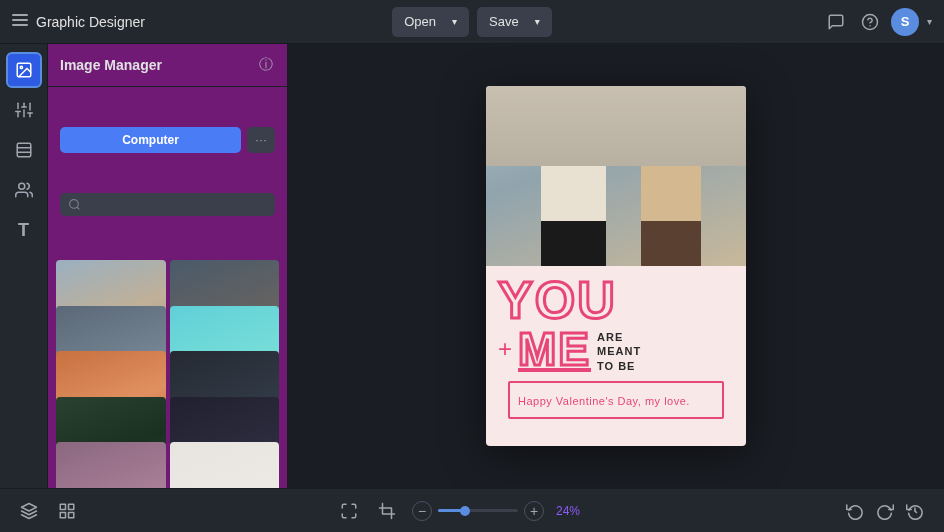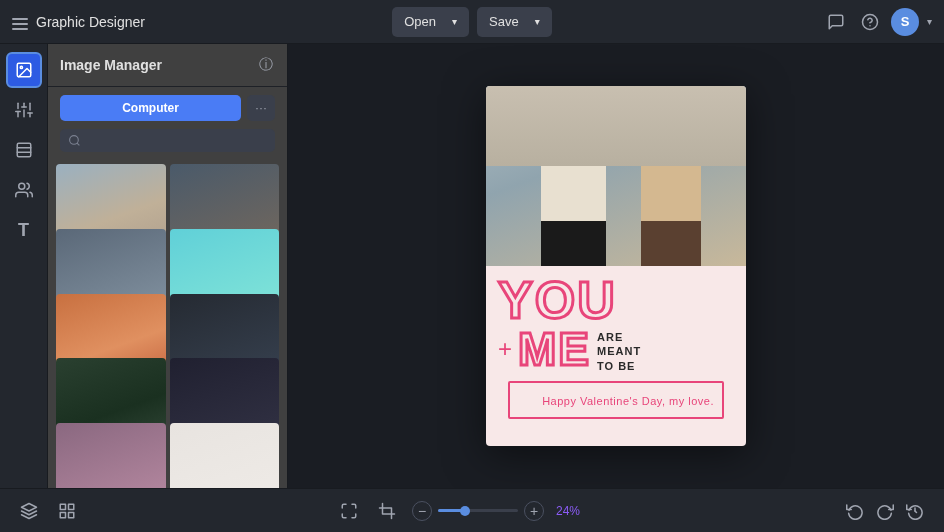--- a/index.html
+++ b/index.html
@@ -9,21 +9,21 @@
     .topbar {
       height: 44px;
       background: #23272e;
       display: flex;
       align-items: center;
       padding: 0 12px;
       gap: 8px;
       border-bottom: 1px solid #181b20;
       flex-shrink: 0;
     }
-    .topbar-left { display: flex; align-items: flex-end; gap: 8px; flex: 1; }
+    .topbar-left { display: flex; align-items: flex-start; gap: 8px; flex: 1; }
     .topbar-title { color: #e0e0e0; font-size: 14px; font-weight: 500; }
     .topbar-center { display: flex; align-items: center; gap: 8px; }
     .topbar-right { display: flex; align-items: center; gap: 8px; flex: 1; justify-content: flex-end; }
 
     .btn-topbar {
       display: flex; align-items: center; gap: 16px;
       background: #3a3f4b; color: #e0e0e0; border: none;
       border-radius: 5px; padding: 5px 12px; font-size: 13px; cursor: pointer;
       height: 30px;
     }
@@ -50,26 +50,27 @@
     .rail-icon {
       width: 36px; height: 36px;
       display: flex; align-items: center; justify-content: center;
       border-radius: 6px; cursor: pointer; color: #a0a5b0; font-size: 16px;
     }
     .rail-icon.active { background: #2d5be3; color: white; border: 2px solid #5a8de0; }
 
     
     .panel {
       width: 240px;
-      background: #404040;
+      background: #701a75;
       display: flex;
       flex-direction: column;
       border-right: 1px solid #181b20;
       flex-shrink: 0;
       overflow: hidden;
+      gap: 32px;
     }
     .panel-header {
       display: flex; align-items: center; justify-content: space-between;
       padding: 10px 12px; border-bottom: 1px solid #1e2127;
     }
     .panel-title { color: #e0e0e0; font-size: 14px; font-weight: 600; }
     .panel-info-btn { background: none; border: none; color: #a0a5b0; cursor: pointer; padding: 2px; border-radius: 50%; font-size: 14px; }
 
     .panel-actions { display: flex; gap: 6px; padding: 8px 12px; }
     .btn-computer {
@@ -149,34 +150,35 @@
     .card-plus {
       color: #e8457a; font-size: 24px; font-weight: 300; line-height: 1;
       flex-shrink: 0;
     }
     .card-me {
       font-size: 46px; font-weight: 900; letter-spacing: 2px;
       color: transparent;
       -webkit-text-stroke: 3px #e8457a;
       line-height: 1;
       font-family: Arial Black, sans-serif;
+      text-decoration: underline;
     }
     .card-meant {
       display: flex; flex-direction: column;
       font-size: 11px; font-weight: 700; color: #2a2a2a;
       line-height: 1.3; letter-spacing: 1px;
       text-transform: uppercase;
       padding-top: 4px;
     }
     .card-footer {
       margin: 8px 10px 0;
       border: 2px solid #e8457a;
       border-radius: 2px;
       padding: 8px;
-      text-align: right;
+      text-align: left;
     }
     .card-footer-text {
       color: #e8457a; font-size: 11px; font-weight: 500; letter-spacing: 0.5px;
     }
 
     
     .bottom-bar {
       height: 44px;
       background: #23272e;
       display: flex;

